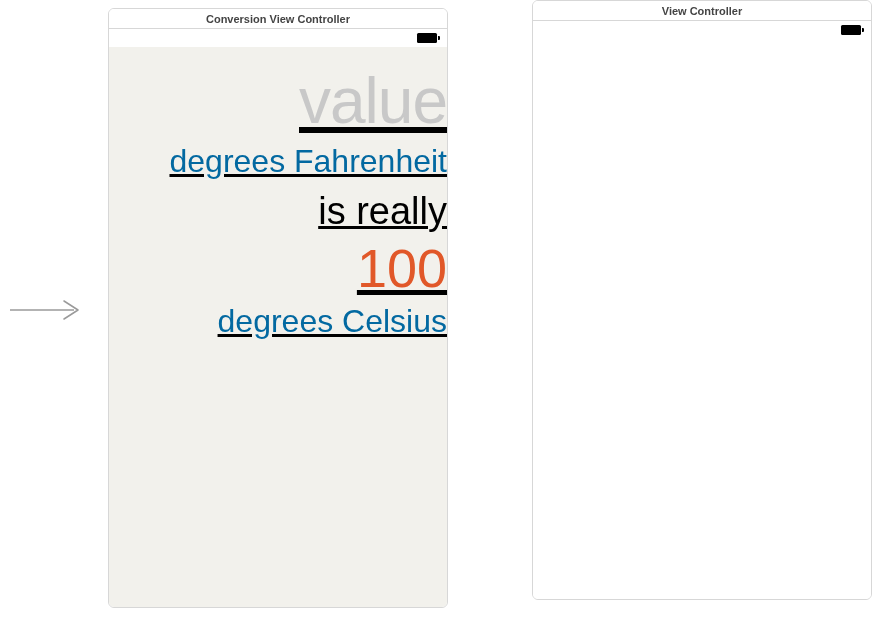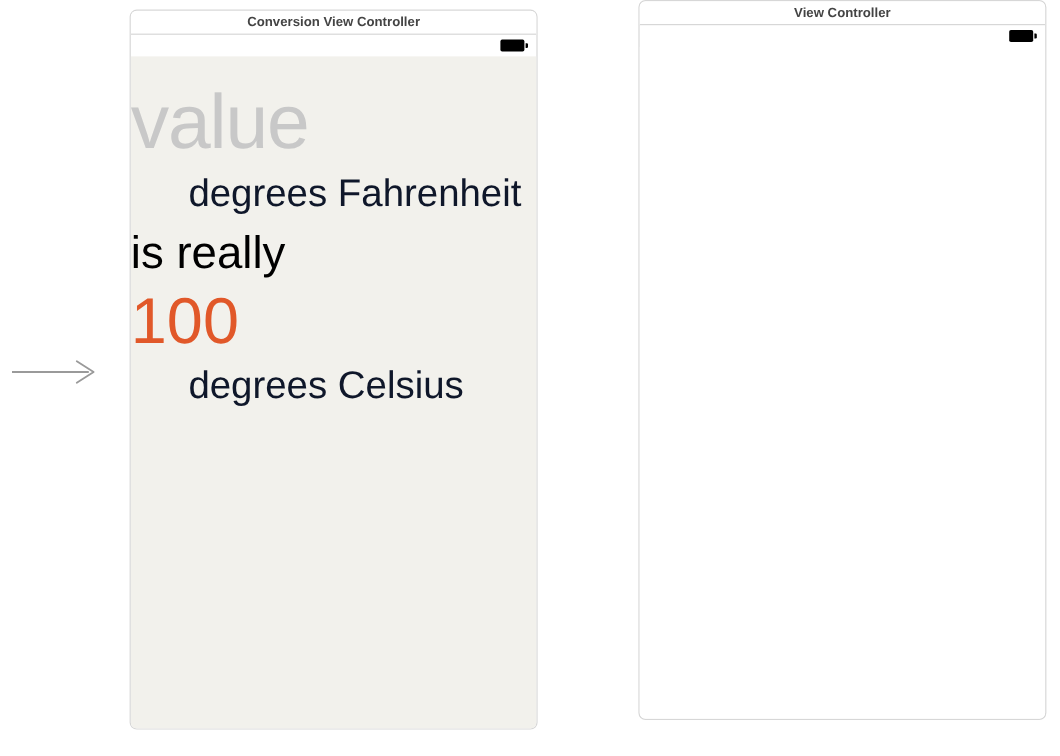--- a/index.html
+++ b/index.html
@@ -77,38 +77,39 @@
       margin-top: 3px;
       vertical-align: top;
       border-radius: 0 1px 1px 0;
     }
     .content {
       height: calc(100% - 38px);
       width: 100%;
     }
     .content.conversion {
       background: #f2f1ec;
-      text-align: left;
+      text-align: right;
       padding-top: 22px;
+      text-decoration: underline;
     }
     .content.blank {
       background: #ffffff;
     }
     .value-label {
       font-size: 64px;
       font-weight: 300;
       color: #c8c8c8;
       letter-spacing: -1px;
       line-height: 1;
       margin-bottom: 10px;
     }
     .unit-label {
       font-size: 32px;
       font-weight: 400;
-      color: #0f172a;
+      color: #0369a1;
       line-height: 1.15;
       margin-bottom: 10px;
       margin-left: 48px;
     }
     .is-really {
       font-size: 38px;
       font-weight: 400;
       color: #000;
       line-height: 1.15;
       margin-bottom: 6px;

